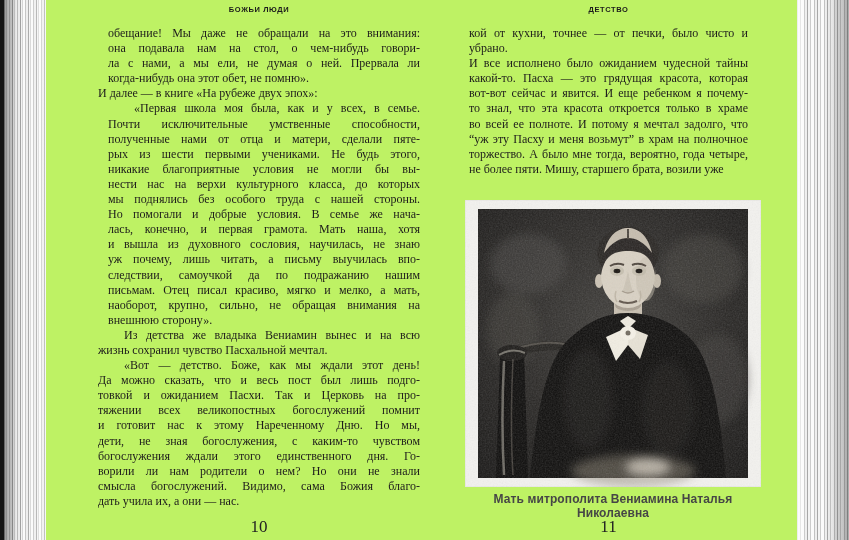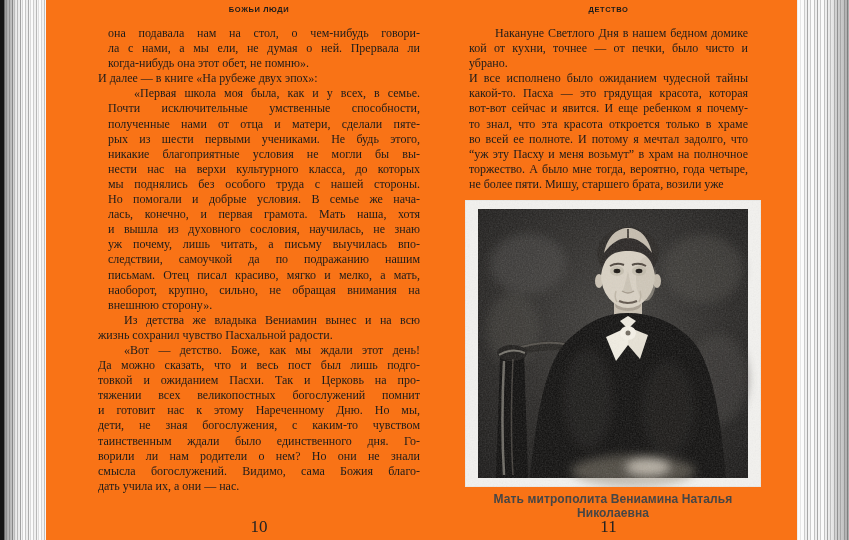--- a/index.html
+++ b/index.html
@@ -1,16 +1,16 @@
 <!DOCTYPE html>
 <html><head>
 <meta charset="utf-8">
 <style>
   html,body{margin:0;padding:0;background:#e8e8e8;}
-  .scene{position:relative;width:849px;height:540px;background:#f97316;overflow:hidden;
+  .scene{position:relative;width:849px;height:540px;background:#bef264;overflow:hidden;
          font-family:"Liberation Serif","DejaVu Serif",serif;}
   
   .edge-black{position:absolute;left:0;top:0;width:4px;height:540px;background:#141414;}
   .edge-left{position:absolute;left:4px;top:0;width:42px;height:540px;
     background:
       linear-gradient(90deg, rgba(30,30,30,.45) 0, rgba(30,30,30,0) 35%, rgba(255,255,255,.35) 90%),
       repeating-linear-gradient(90deg,#9e9e9e 0 1px,#f2f2f2 1px 2px,#d2d2d2 2px 3px,#fafafa 3px 5px,#bfbfbf 5px 6px,#ececec 6px 8px);}
   .edge-right{position:absolute;left:797px;top:0;width:52px;height:540px;
     background:
       linear-gradient(270deg, rgba(40,40,40,.35) 0, rgba(40,40,40,0) 45%),
@@ -48,20 +48,21 @@
 
   <div class="edge-black"></div>
   <div class="edge-left"></div>
   <div class="edge-right"></div>
 
   <div class="running-head rh-left">БОЖЬИ ЛЮДИ</div>
   <div class="running-head rh-right">ДЕТСТВО</div>
 
   <div class="col col-left">
       <div class="tblock quote">
+        <div class="line">обещание! Мы даже не обращали на это внимания:</div>
         <div class="line">она подавала нам на стол, о чем-нибудь говори-</div>
         <div class="line">ла с нами, а мы ели, не думая о ней. Прервала ли</div>
         <div class="line last">когда-нибудь она этот обет, не помню».</div>
       </div>
       <div class="tblock">
         <div class="line last">И далее — в книге «На рубеже двух эпох»:</div>
       </div>
       <div class="tblock quote">
         <div class="line ind">«Первая школа моя была, как и у всех, в семье.</div>
         <div class="line">Почти исключительные умственные способности,</div>
@@ -74,38 +75,37 @@
         <div class="line">лась, конечно, и первая грамота. Мать наша, хотя</div>
         <div class="line">и вышла из духовного сословия, научилась, не знаю</div>
         <div class="line">уж почему, лишь читать, а письму выучилась впо-</div>
         <div class="line">следствии, самоучкой да по подражанию нашим</div>
         <div class="line">письмам. Отец писал красиво, мягко и мелко, а мать,</div>
         <div class="line">наоборот, крупно, сильно, не обращая внимания на</div>
         <div class="line last">внешнюю сторону».</div>
       </div>
       <div class="tblock">
         <div class="line ind">Из детства же владыка Вениамин вынес и на всю</div>
-        <div class="line last">жизнь сохранил чувство Пасхальной радости.</div>
+        <div class="line last">жизнь сохранил чувство Пасхальной мечтал.</div>
       </div>
       <div class="tblock">
         <div class="line ind">«Вот — детство. Боже, как мы ждали этот день!</div>
         <div class="line">Да можно сказать, что и весь пост был лишь подго-</div>
         <div class="line">товкой и ожиданием Пасхи. Так и Церковь на про-</div>
         <div class="line">тяжении всех великопостных богослужений помнит</div>
         <div class="line">и готовит нас к этому Нареченному Дню. Но мы,</div>
         <div class="line">дети, не зная богослужения, с каким-то чувством</div>
-        <div class="line">таинственным ждали было единственного дня. Го-</div>
+        <div class="line">богослужения ждали этого единственного дня. Го-</div>
         <div class="line">ворили ли нам родители о нем? Но они не знали</div>
         <div class="line">смысла богослужений. Видимо, сама Божия благо-</div>
         <div class="line last">дать учила их, а они — нас.</div>
       </div>
     </div>
   <div class="col col-right">
       <div class="tblock">
-        <div class="line ind">Накануне Светлого Дня в нашем бедном домике</div>
         <div class="line">кой от кухни, точнее — от печки, было чисто и убрано.</div>
         <div class="line">И все исполнено было ожиданием чудесной тайны</div>
         <div class="line">какой-то. Пасха — это грядущая красота, которая</div>
         <div class="line">вот-вот сейчас и явится. И еще ребенком я почему-</div>
         <div class="line">то знал, что эта красота откроется только в храме</div>
         <div class="line">во всей ее полноте. И потому я мечтал задолго, что</div>
         <div class="line">“уж эту Пасху и меня возьмут” в храм на полночное</div>
         <div class="line">торжество. А было мне тогда, вероятно, года четыре,</div>
         <div class="line last">не более пяти. Мишу, старшего брата, возили уже</div>
       </div>

